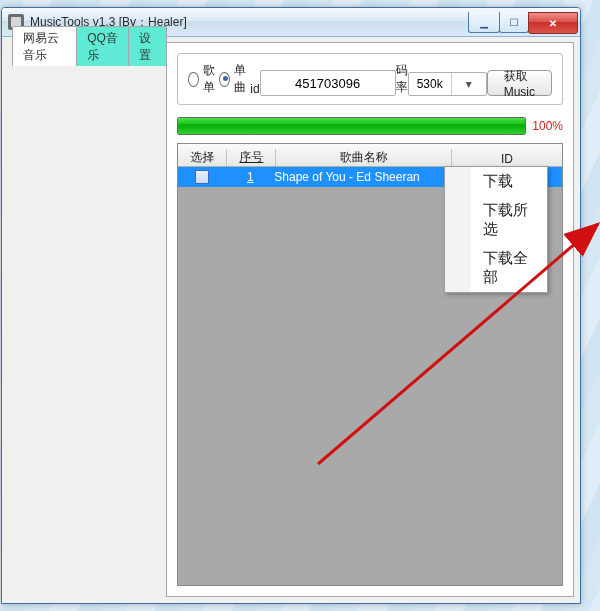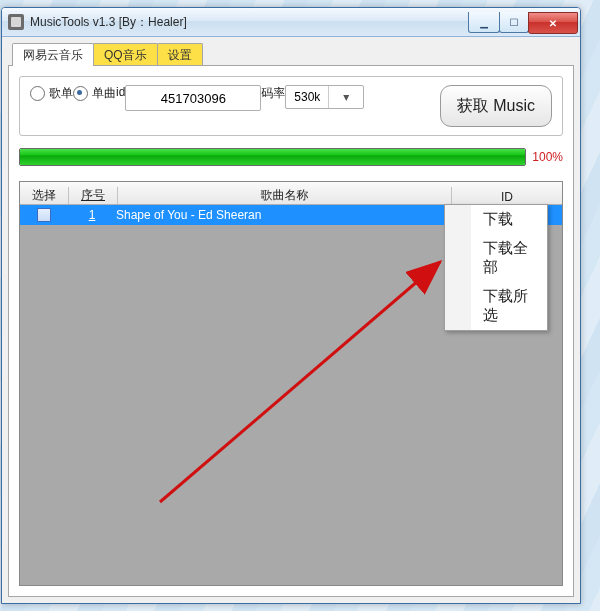--- a/index.html
+++ b/index.html
@@ -9,36 +9,36 @@
   .win{position:absolute;left:1px;top:7px;width:578px;height:595px;border:1px solid #3b6ea5;border-radius:4px 4px 0 0;background:#fff;box-shadow:0 0 6px rgba(0,0,0,.25);display:flex;flex-direction:column;}
   .titlebar{height:28px;background:linear-gradient(#f5faff,#dbe9f7 45%,#cbdff0 46%,#dbe9f7);border-bottom:1px solid #8fb3d9;display:flex;align-items:center;border-radius:3px 3px 0 0;}
   .titlebar .ico{width:16px;height:16px;margin:0 6px;background:#6b6b6b;border-radius:2px;position:relative;}
   .titlebar .ico::before{content:"";position:absolute;left:3px;top:3px;width:10px;height:10px;background:#d7d7d7;border-radius:1px;}
   .titlebar .title{color:#2b2b2b;font-size:12px;}
   .winbtns{margin-left:auto;display:flex;height:20px;margin-right:2px;}
   .winbtn{width:30px;height:20px;border:1px solid #4d78a4;border-radius:0 0 3px 3px;margin-left:-1px;background:linear-gradient(#f3f9ff,#d1e6f6);display:flex;align-items:center;justify-content:center;color:#2b4b6f;font-size:10px;}
   .winbtn.min{border-top:none;}
   .winbtn.max{border-top:none;width:28px;}
   .winbtn.close{width:48px;background:linear-gradient(#f08d89,#d9534a 45%,#c9302c 46%,#d9534a);border-color:#8a2d28;color:#fff;font-weight:bold;}
-  .client{flex:1;background:#f0f0f0;padding:6px;display:flex;flex-direction:column;}
+  .client{flex:1;background:#f0f0f0;padding:6px;display:flex;flex-direction:row;}
   .tabs{display:flex;align-items:flex-end;height:23px;margin-left:4px;}
-  .tab{border:1px solid #a6a6a6;border-bottom:none;background:#fde047;padding:3px 10px 2px;margin-right:-1px;color:#333;border-radius:2px 2px 0 0;font-size:12px;}
+  .tab{border:1px solid #a6a6a6;border-bottom:none;background:#5eead4;padding:3px 10px 2px;margin-right:-1px;color:#333;border-radius:2px 2px 0 0;font-size:12px;}
   .tab.active{background:#fff;position:relative;z-index:2;}
   .panel{flex:1;border:1px solid #a6a6a6;background:#fff;margin-top:-1px;padding:10px 10px 10px 10px;display:flex;flex-direction:column;min-height:0;}
-  .searchbox{border:1px solid #c0c0c0;background:#fff;padding:8px 10px;border-radius:3px;display:flex;align-items:flex-start;gap:0;}
+  .searchbox{border:1px solid #c0c0c0;background:#fff;padding:8px 10px;border-radius:3px;display:flex;align-items:flex-end;gap:0;}
   .ritem{display:inline-flex;align-items:center;gap:4px;}
   .radio{appearance:none;width:13px;height:13px;border:1px solid #707070;border-radius:50%;display:inline-block;position:relative;background:#fff;}
   .radio.checked::after{content:"";position:absolute;left:3px;top:3px;width:5px;height:5px;background:#3a6aa0;border-radius:50%;}
   .lab{color:#222;}
   .idinput{border:1px solid #b0b0b0;border-radius:2px;height:22px;width:130px;text-align:center;font-size:13px;background:#fff;}
   .combo{display:inline-flex;align-items:center;border:1px solid #b0b0b0;border-radius:2px;height:22px;background:#fff;}
   .combo span{padding:0 8px;font-size:12px;}
   .combo .arr{width:18px;border-left:1px solid #ccc;display:flex;align-items:center;justify-content:center;color:#555;height:100%;}
-  .getbtn{margin-left:auto;border:1px solid #9a9a9a;border-radius:11px;background:linear-gradient(#fefefe,#e6e6e6);height:24px;padding:8px 16px;display:flex;align-items:center;font-size:16px;color:#222;}
-  .progrow{display:flex;align-items:center;margin:12px 0 15px;}
+  .getbtn{margin-left:auto;border:1px solid #9a9a9a;border-radius:4px;background:linear-gradient(#fefefe,#e6e6e6);height:24px;padding:0 16px;display:flex;align-items:center;font-size:12px;color:#222;}
+  .progrow{display:flex;align-items:center;margin:12px 0 8px;}
   .progress{flex:1;height:16px;border:1px solid #696969;border-radius:2px;background:#dcdcdc;overflow:hidden;}
   .progress .fill{height:100%;background:linear-gradient(#4be04b,#12c512 40%,#0aa70a 41%,#2ed22e);}
   .pct{color:#d02020;margin-left:6px;font-size:12px;}
   .tablewrap{flex:1;border:1px solid #888;background:#a9a9a9;display:flex;flex-direction:column;min-height:0;position:relative;}
   .thead{display:flex;background:linear-gradient(#fafafa,#e8e8e8);border-bottom:1px solid #b0b0b0;height:22px;align-items:flex-end;}
   .th{border-right:1px solid #c3c3c3;display:flex;align-items:center;justify-content:center;color:#222;font-size:12px;}
   .c-sel{width:48px;}
   .c-seq{width:48px;text-decoration:underline;}
   .c-name{flex:1;}
   .c-id{width:110px;border-right:none;}
@@ -126,22 +126,22 @@
                   <span class="cb"></span>
                 </div>
             <div class="c-seq">1</div>
             <div class="c-name">Shape of You - Ed Sheeran</div>
             <div class="c-id">451703096</div>
           </div>
         </div>
 
         <div class="ctxmenu">
           <div class="mi">下载</div>
+          <div class="mi">下载所选</div>
           <div class="mi">下载全部</div>
-          <div class="mi">下载所选</div>
         </div>
 
         <svg class="arrow-svg" width="360" height="320">
           <defs>
             <marker id="ah" markerWidth="12" markerHeight="10" refX="11" refY="5" orient="auto">
               <path d="M0,0 L12,5 L0,10 Z" fill="#d01010"></path>
             </marker>
           </defs>
           <line x1="40" y1="260" x2="320" y2="20" stroke="#d01010" stroke-width="3" marker-end="url(#ah)"></line>
         </svg>

